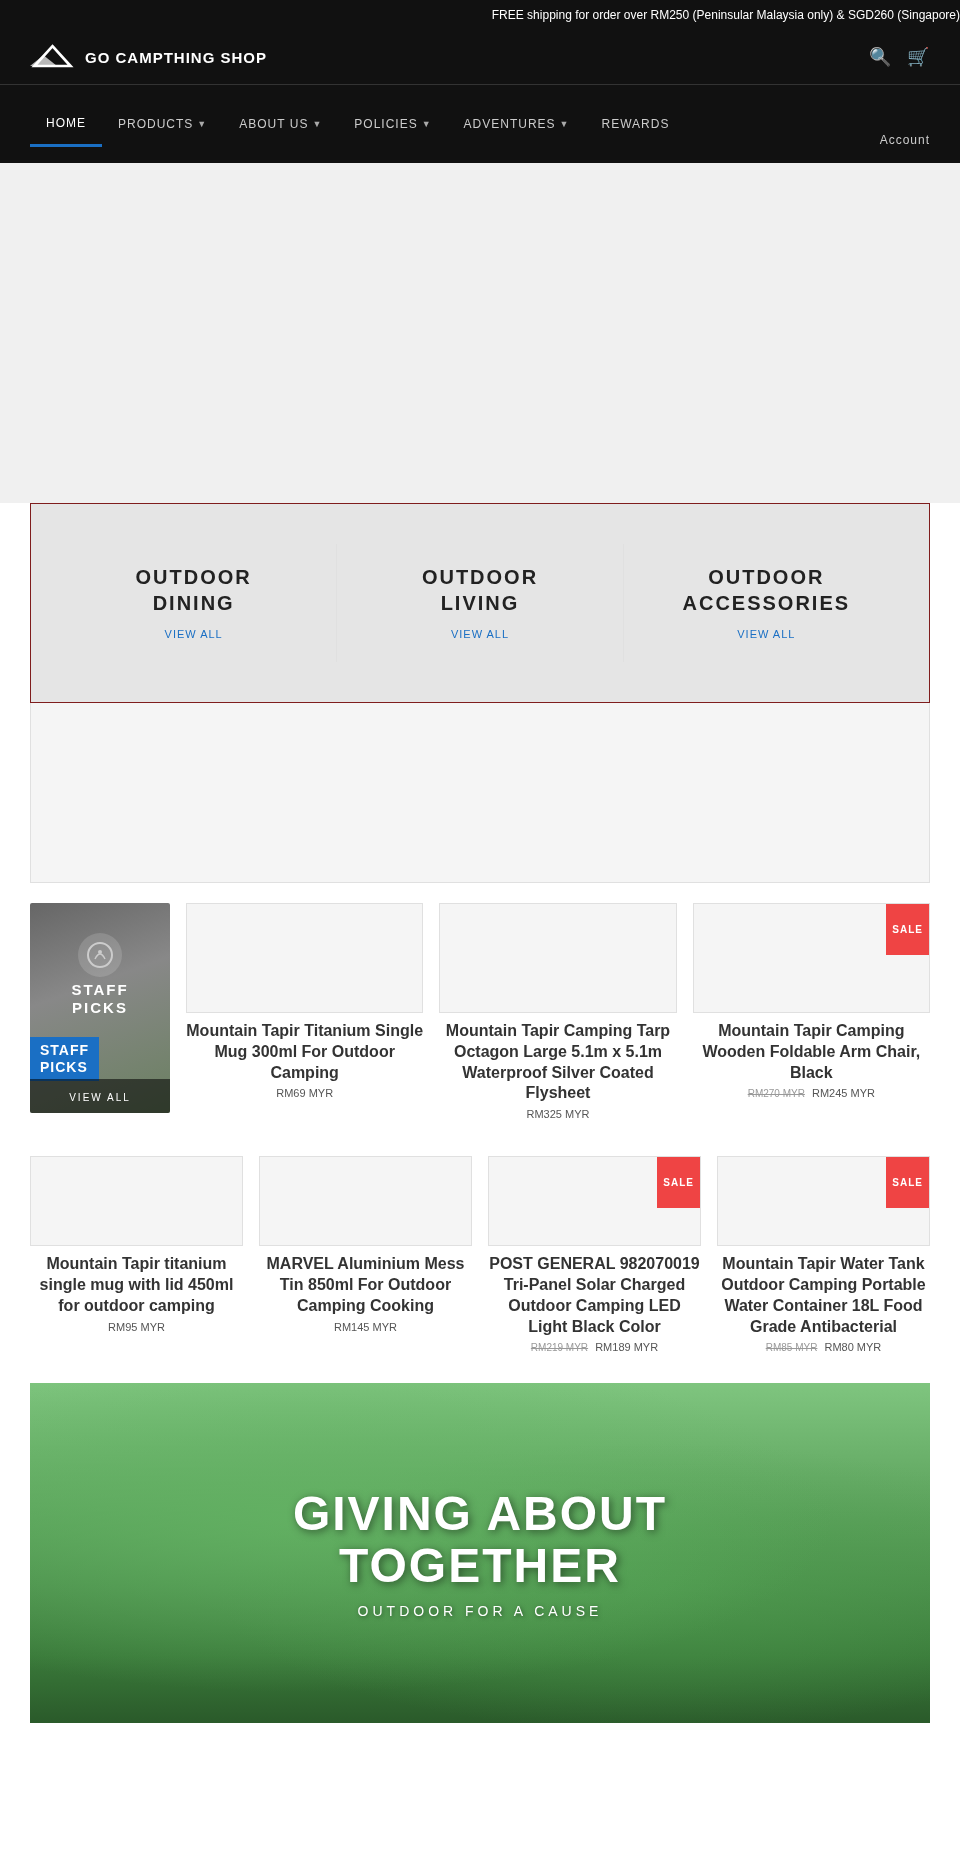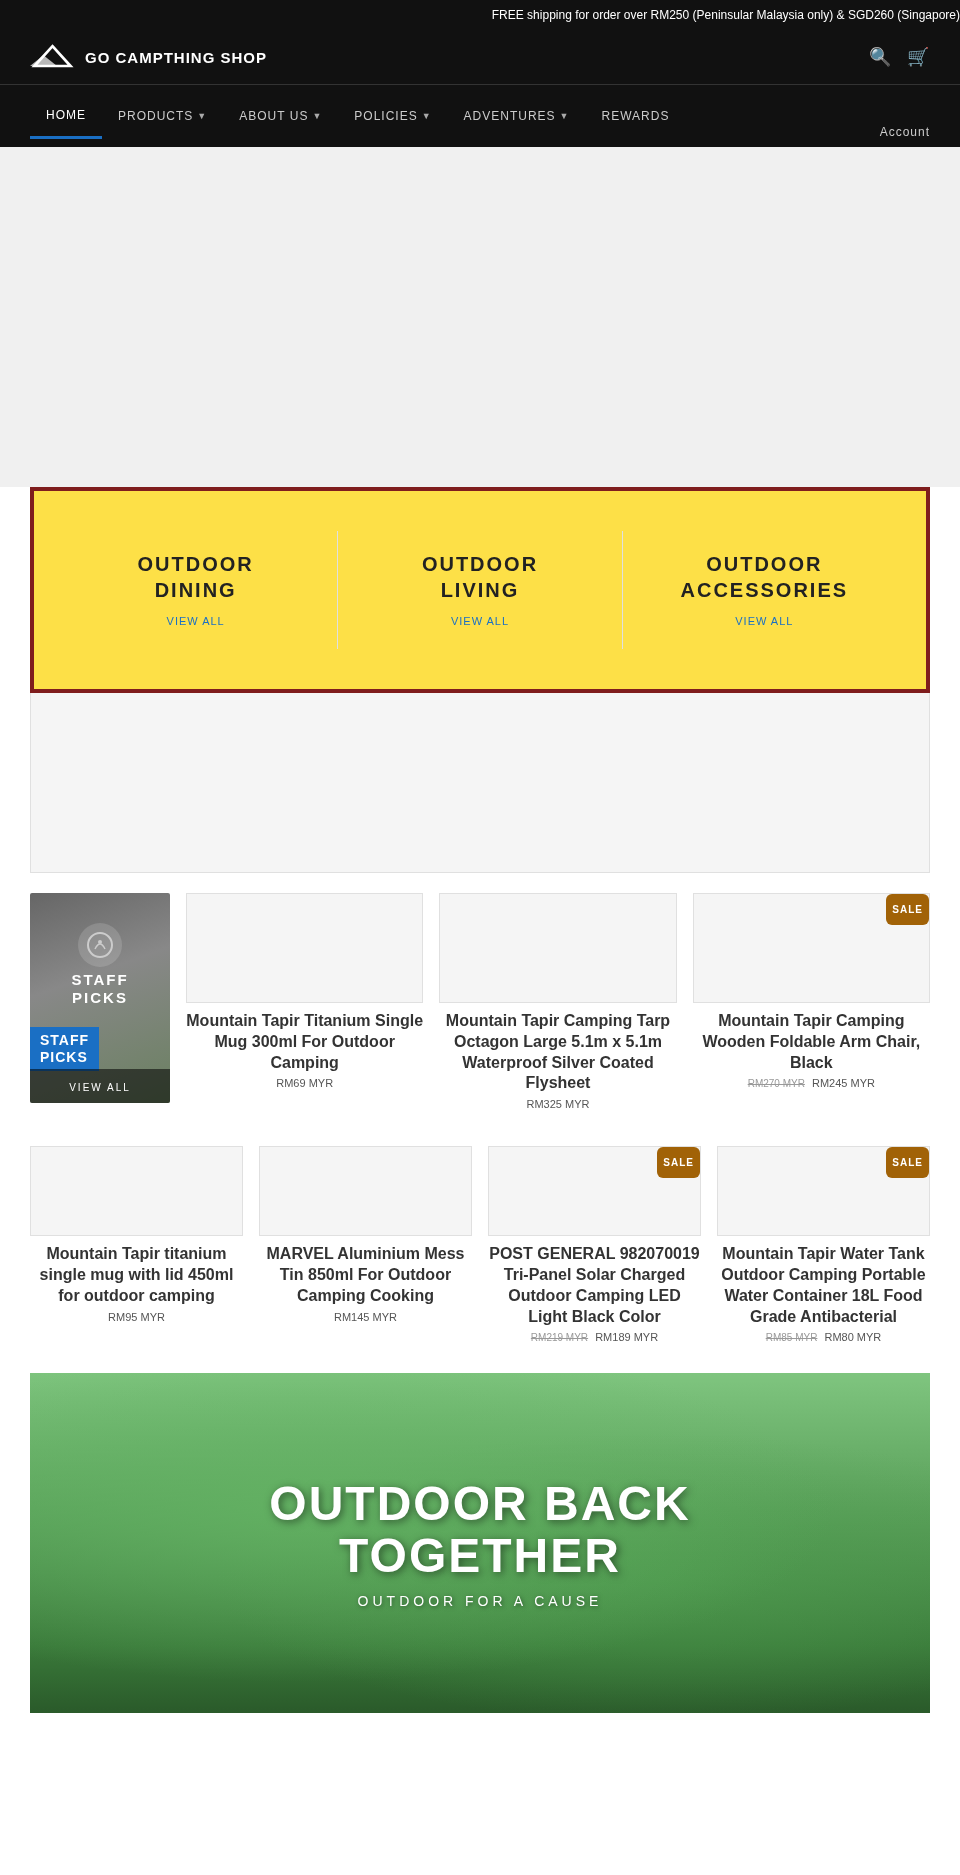--- a/index.html
+++ b/index.html
@@ -45,21 +45,21 @@
       color: #fff;
       font-size: 18px;
       cursor: pointer;
     }
 
     
     .nav {
       background: #111;
       display: flex;
       align-items: center;
-      padding: 8px 30px;
+      padding: 16px 30px;
       border-top: 1px solid #333;
       gap: 0;
       justify-content: space-between;
     }
     .nav-left {
       display: flex;
       align-items: center;
     }
     .nav-item {
       color: #ccc;
@@ -93,22 +93,22 @@
     .hero {
       background: #f0f0f0;
       height: 340px;
       display: flex;
       align-items: center;
       justify-content: center;
     }
 
     
     .categories {
-      background: #fde047;
-      border: 4px solid #7f1d1d;
+      background: #e5e5e5;
+      border: 1px solid #7f1d1d;
       margin: 0 30px;
       display: flex;
       justify-content: space-around;
       padding: 40px 20px;
     }
     .category-item {
       text-align: center;
       flex: 1;
       padding: 20px;
     }
@@ -163,27 +163,26 @@
       width: 100%;
       height: 110px;
       background: #f5f5f5;
       border: 1px solid #e0e0e0;
       margin-bottom: 8px;
     }
     .sale-badge {
       position: absolute;
       top: 0;
       right: 0;
-      background: #a16207;
+      background: #ef4444;
       color: #fff;
       font-size: 10px;
-      padding: 10px 6px;
-      font-weight: bold;
-      letter-spacing: 1px;
-      border-radius: 6px;
+      padding: 20px 6px;
+      font-weight: bold;
+      letter-spacing: 1px;
     }
     .product-name {
       font-size: 16px;
       color: #333;
       margin-bottom: 4px;
       line-height: 1.3;
       font-weight: bold;
     }
     .product-price {
       font-size: 11px;
@@ -480,17 +479,17 @@
     <div class="product-price">
       <span class="product-price-original">RM85 MYR</span>
       <span class="product-price-sale">RM80 MYR</span>
     </div>
   </div>
 </div>
 
 <div class="giving-back">
   <div class="giving-back-bg"></div>
   <div class="giving-back-title">
-    <span>OUTDOOR BACK</span><br>
+    <span>GIVING ABOUT</span><br>
     <span>TOGETHER</span>
   </div>
   <div class="giving-back-subtitle">OUTDOOR FOR A CAUSE</div>
 </div>
 
 </body></html>

